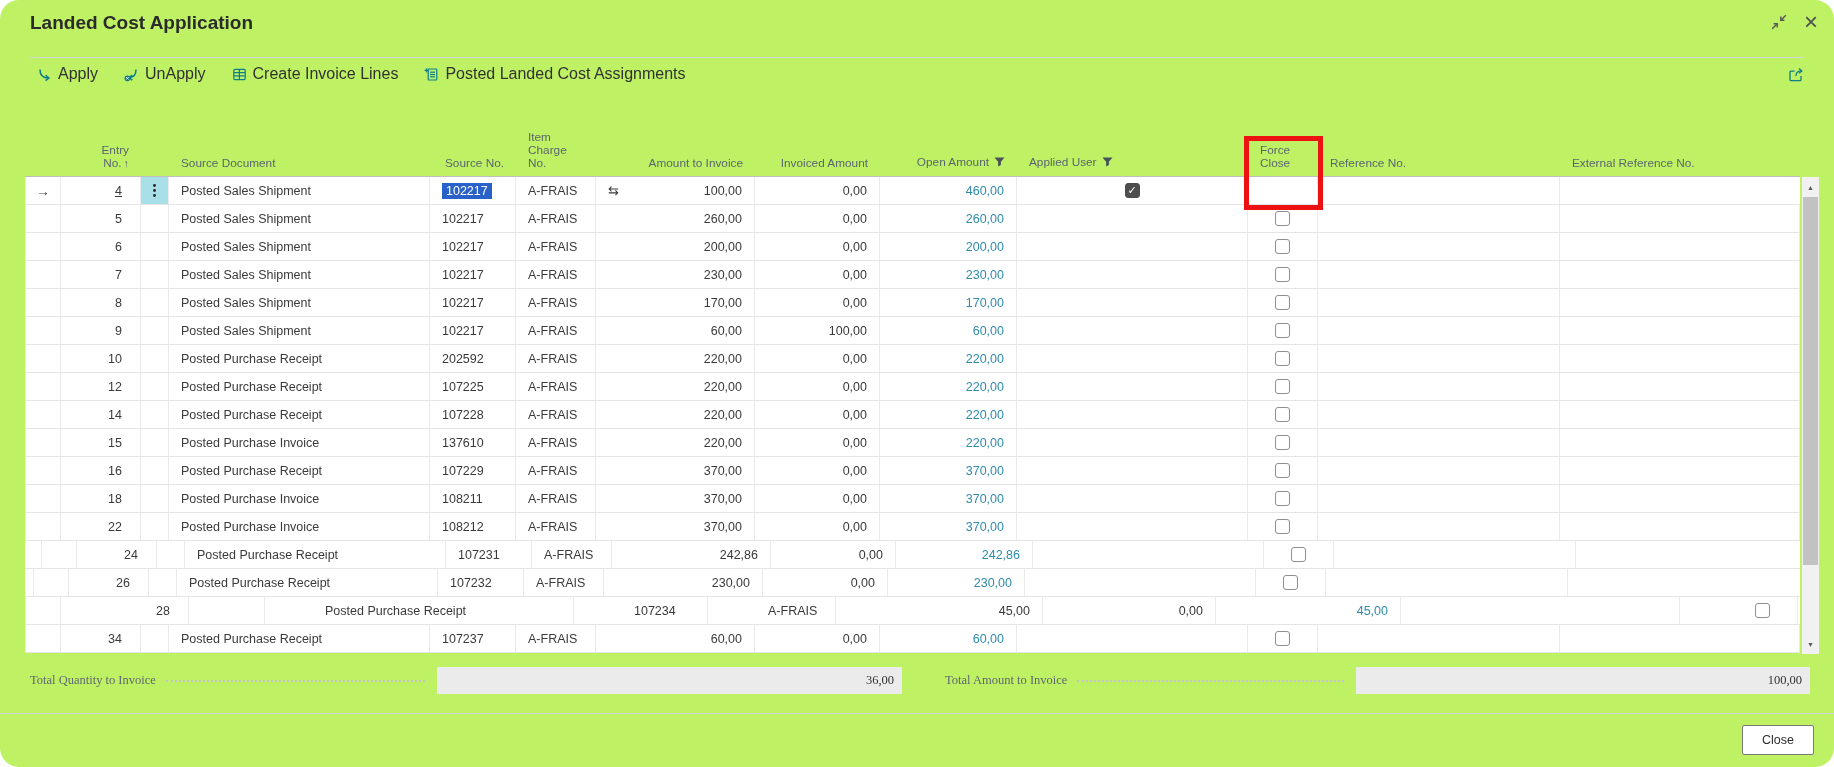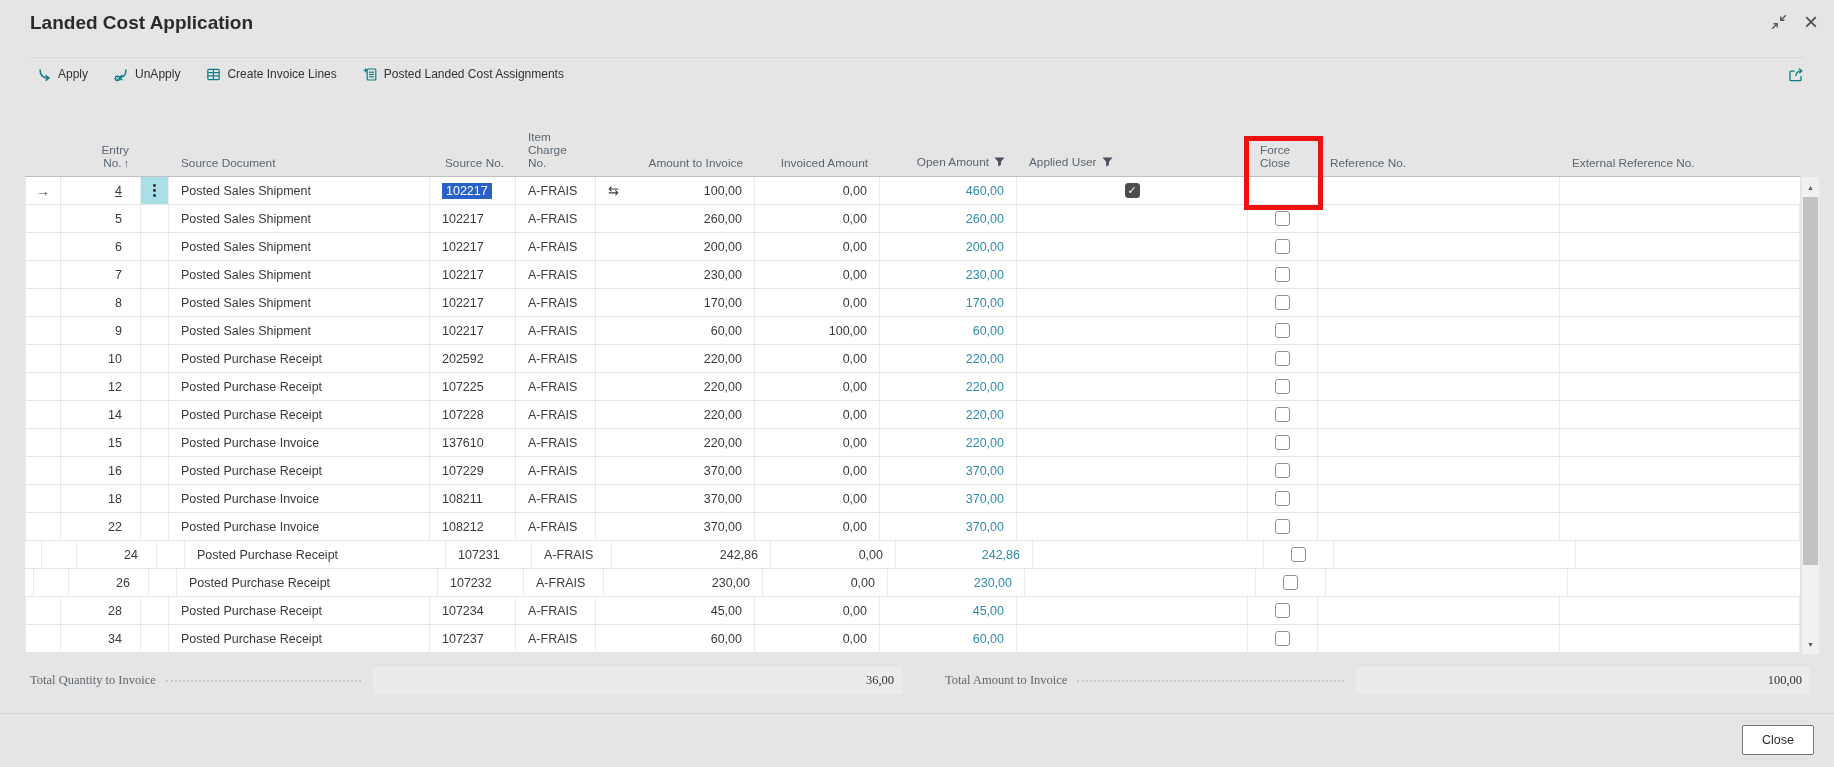--- a/index.html
+++ b/index.html
@@ -1,29 +1,29 @@
 <!DOCTYPE html>
 <html><head>
 <meta charset="utf-8">
 <style>
   * { margin:0; padding:0; box-sizing:border-box; }
   html,body { width:1834px; height:767px; background:#fff; overflow:hidden;
               font-family:"Liberation Sans", sans-serif; color:#323232; }
-  .dialog { position:relative; width:1834px; height:767px; background:#e5e5e5; }
+  .dialog { position:relative; width:1834px; height:767px; background:#bef264;border-radius:19px; }
 
   
   .page-title { position:absolute; left:30px; top:12px; font-size:19px; font-weight:600; color:#2b2b2b; }
   .winicons { position:absolute; top:13px; right:16px; display:flex; align-items:center; gap:16px; }
   .collapse-ic { display:inline-flex; cursor:pointer; }
   .close-x { font-size:24px; line-height:18px; color:#4f4f4f; cursor:pointer; font-weight:400; }
 
   
   .toolbar { position:absolute; left:30px; right:30px; top:57px; height:33px;
              border-top:1px solid #d8d8d8; display:flex; align-items:center; gap:26px;
-             padding-left:7px; font-size:12px; color:#323232; }
+             padding-left:7px; font-size:16px; color:#323232; }
   .action { display:flex; align-items:center; gap:6px; cursor:pointer; }
   .action .ico { display:inline-flex; }
   .share-ic { position:absolute; right:0; top:8px; cursor:pointer; }
 
   
   .grid-head { position:absolute; left:25px; top:113px; width:1775px; height:64px;
                display:grid; align-items:end; border-bottom:1px solid #bfbfbf;
                color:#5c6670; font-size:11.8px; }
   .hcell { padding:0 12px 6px 12px; line-height:13px; }
   .hcell .hlabel { white-space:pre-line; }
@@ -67,21 +67,21 @@
   .vscroll .thumb { position:absolute; left:1px; top:20px; width:15px; height:368px; background:#c2c2c2; }
 
   
   .total-group { position:absolute; top:667px; height:27px; display:flex; align-items:center;font-family:Liberation Serif, serif; }
   .tg-left { left:30px; width:872px; }
   .tg-right { left:945px; width:865px;text-align:center; }
   .total-label { color:#5f6771; font-size:12.5px; flex:none; }
   .dotlead { flex:1; border-bottom:2px dotted #c3c7cc; height:0; margin:0 12px 0 10px; align-self:center; }
   .total-field { flex:none; height:27px; background:#ebebeb; display:flex; align-items:center;
                  justify-content:flex-end; padding-right:8px; font-size:12.5px; color:#333; }
-  .tg-left  .total-field { width:529px; }
+  .tg-left  .total-field { width:465px; }
   .tg-right .total-field { width:454px; }
 
   
   .footer-line { position:absolute; left:0; right:0; top:713px; border-top:1px solid #d4d4d4; }
   .close-btn { position:absolute; right:20px; top:725px; height:30px; min-width:72px;
                background:#fff; border:1px solid #7a7876; border-radius:2px;
                font-family:"Liberation Sans", sans-serif; font-size:12.5px; color:#2e2e2e;
                cursor:pointer; padding:0 16px; }
 </style>
 </head>
@@ -734,21 +734,21 @@
         <div class="cell al-center col-force_close">
           <span class="checkbox"></span>
         </div>
         <div class="cell al-left col-reference_no">
           <span></span>
         </div>
         <div class="cell al-left col-external_reference_no">
           <span></span>
         </div>
       </div>
-      <div class="grid-row" style="grid-template-columns: 36px 80px 28px 261px 86px 80px 159px 125px 137px 231px 70px 242px 240px;">
+      <div class="grid-row" style="grid-template-columns: 36px 80px 28px 261px 86px 80px 159px 125px 137px 231px 70px 242px 240px; gap: 48px;">
         <div class="cell al-center col-row_indicator"></div>
         <div class="cell al-right col-entry_no">
           <span class="entry">28</span>
         </div>
         <div class="cell al-center col-row_menu"></div>
         <div class="cell al-left col-source_document">
           <span>Posted Purchase Receipt</span>
         </div>
         <div class="cell al-left col-source_no">
           <span>107234</span>

